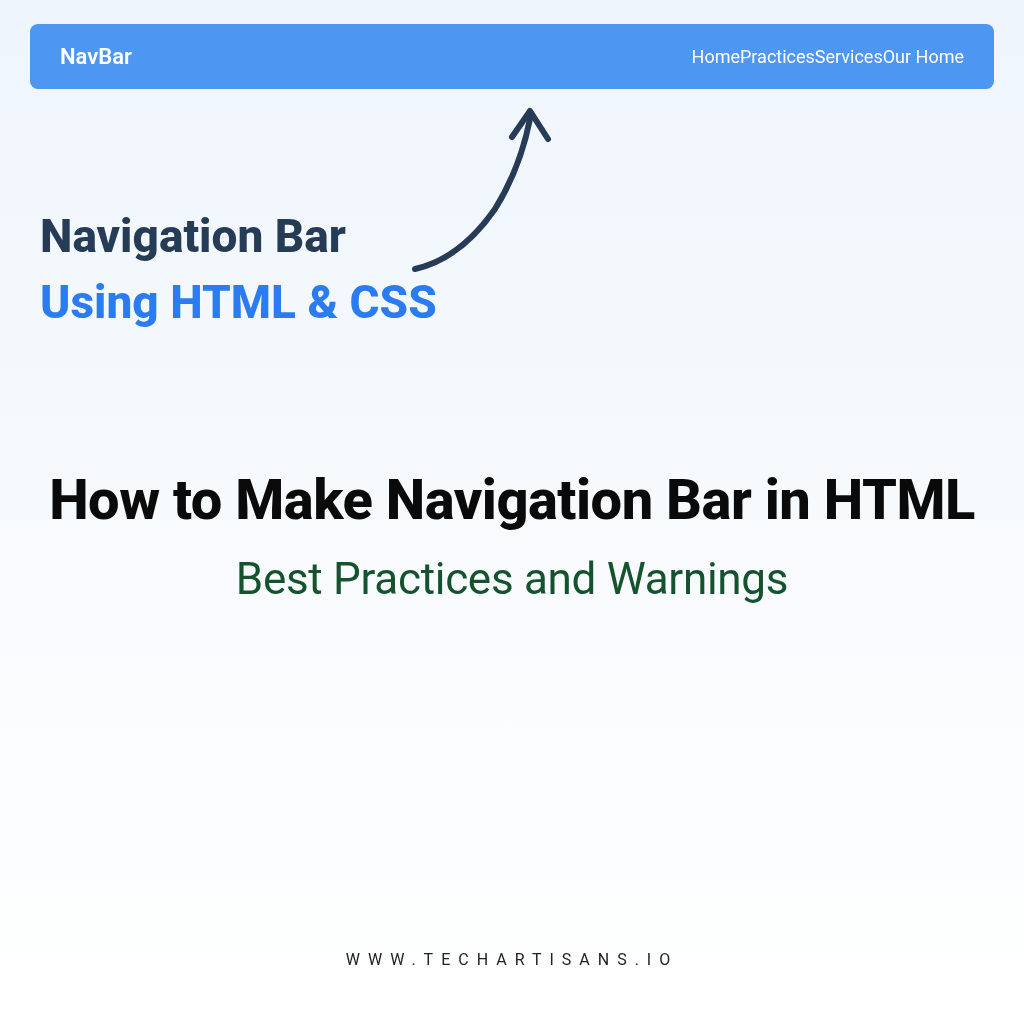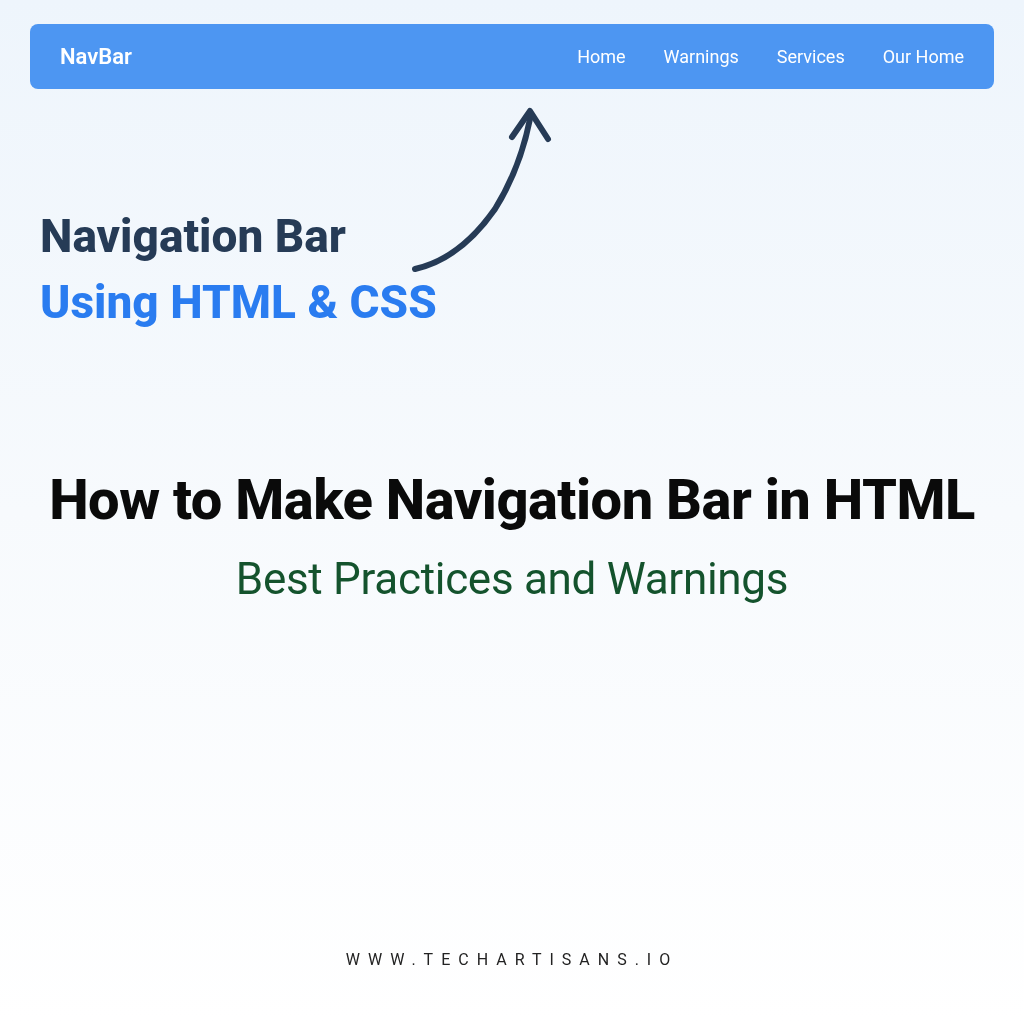--- a/index.html
+++ b/index.html
@@ -25,21 +25,20 @@
       justify-content: space-between;
       text-align: right;
     }
     .navbar-brand {
       color: white;
       font-weight: 600;
       font-size: 22px;
     }
     .navbar-links {
       display: flex;
-      gap: 38px;
     }
     .navbar-link {
       color: white;
       font-size: 18px;
       font-weight: 400;
     }
     .hero-section {
       position: relative;
       margin-top: 120px;
       padding-left: 40px;
@@ -93,21 +92,21 @@
       font-weight: 400;
     }
   </style>
 </head>
 <body>
 
 <div class="navbar">
   <div class="navbar-brand">NavBar</div>
   <div class="navbar-links">
     <div class="navbar-link">Home</div>
-    <div class="navbar-link">Warnings</div>
+    <div class="navbar-link">Practices</div>
     <div class="navbar-link">Services</div>
     <div class="navbar-link">Our Home</div>
   </div>
 </div>
 
 <div class="hero-section">
   <svg class="arrow-svg" width="180" height="190" viewBox="0 0 180 190">
     <path d="M 15 180 Q 60 170, 95 120 Q 120 80, 130 30" stroke="#263b56" stroke-width="6" fill="none" stroke-linecap="round"></path>
     <path d="M 112 48 L 130 22 L 148 50" stroke="#263b56" stroke-width="6" fill="none" stroke-linecap="round" stroke-linejoin="round"></path>
   </svg>

